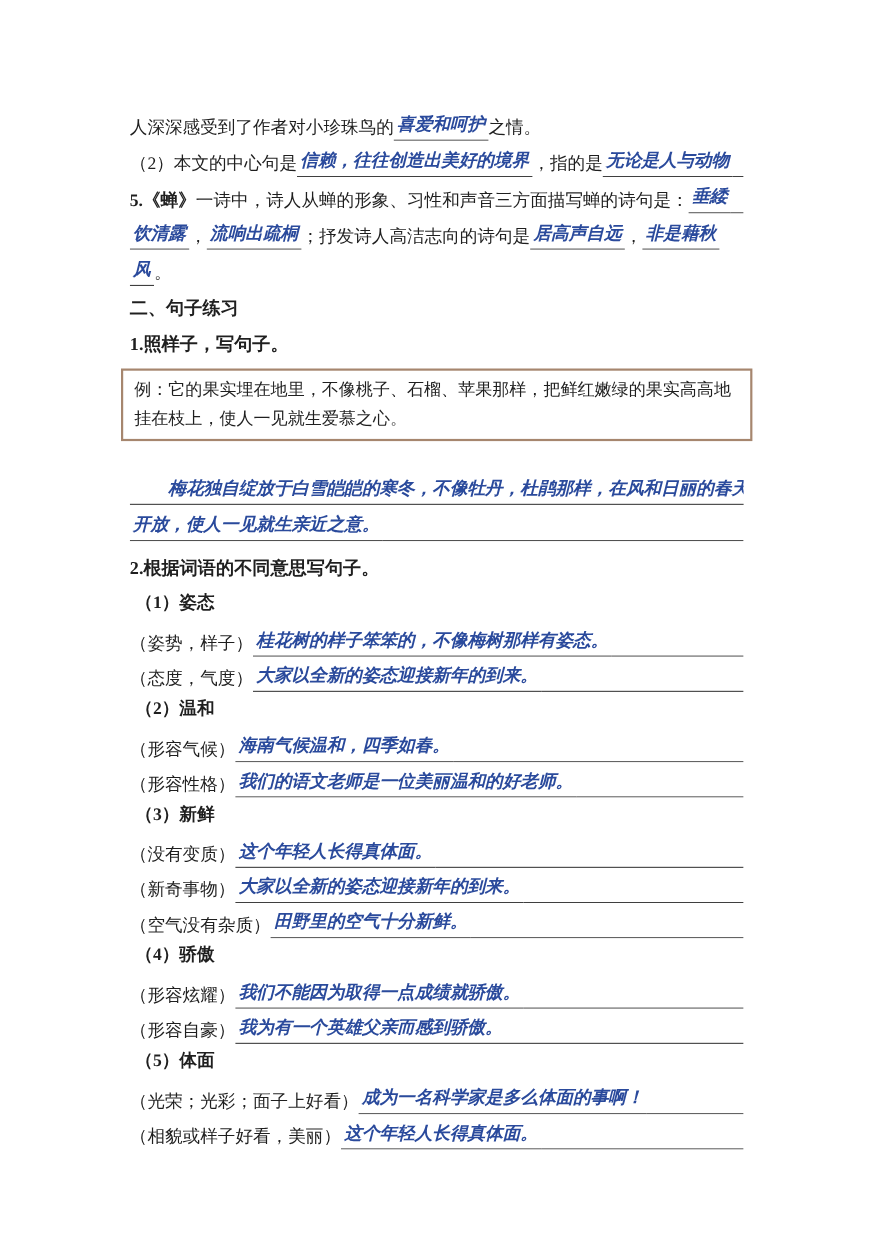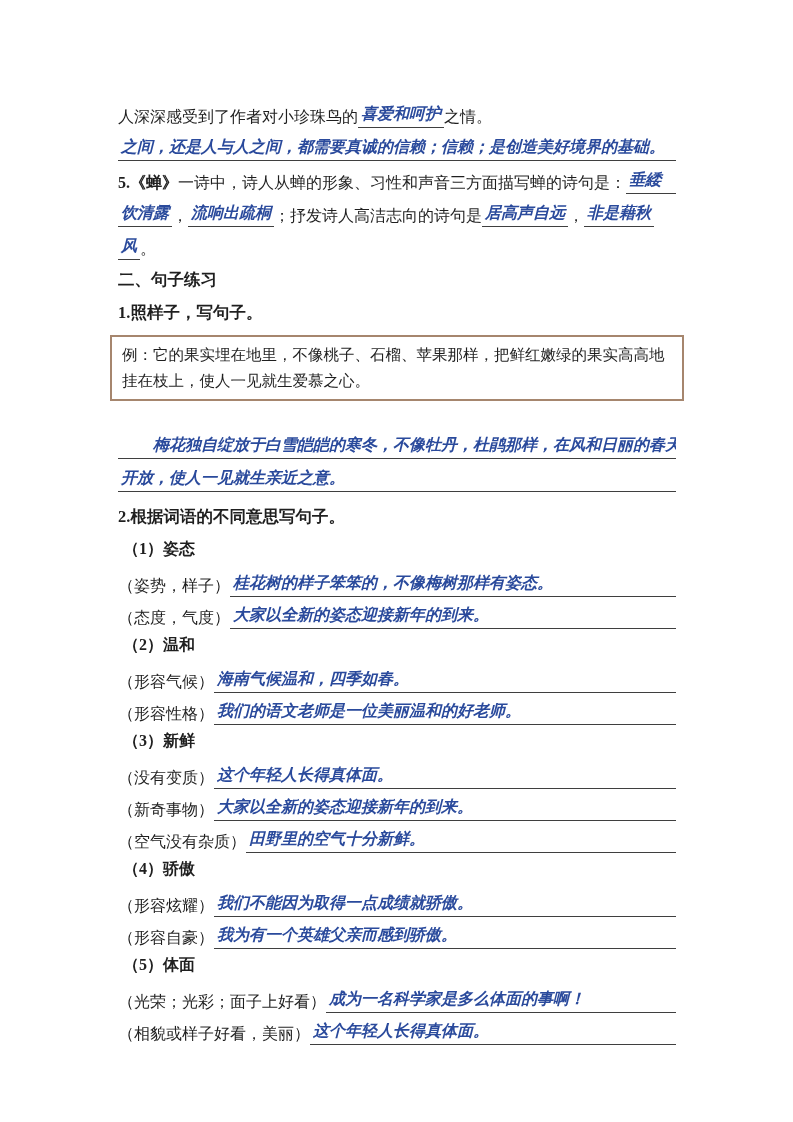--- a/index.html
+++ b/index.html
@@ -62,35 +62,39 @@
   }
   [data-name="definition-line"] { height: 32px; }
   [data-name="section-heading"] { margin-top: 3px; }
   [data-name="exercise-2-heading"] { margin-top: 8px; }
   .example-box {
     border: 2px solid var(--boxborder, #a6866e);
     margin: 6px -8px 0 -8px;
     padding: 5px 10px;
     font-size: 15.5px;
     line-height: 26px;
+    font-family: Liberation Mono, monospace;
   }
   .example-box + .line { margin-top: 25px; }
 </style>
 </head>
 <body>
 
 <div class="page" data-name="worksheet-page">
   <div data-name="document-content">
       <div class="line" data-name="paragraph-line">
         <span class="seg normal" data-name="question-text">人深深感受到了作者对小珍珠鸟的</span>
         <span class="seg answer" data-name="answer-text">喜爱和呵护</span>
         <span class="seg normal" data-name="question-text">之情。</span>
       </div>
       <div class="line" data-name="paragraph-line">
-        <span class="seg answer" data-name="answer-text">之间，还是人与人之间，都需要真诚的信赖；信赖；是创造美好境界的基础。</span>
+        <span class="seg normal" data-name="question-text">（2）本文的中心句是</span>
+        <span class="seg answer" data-name="answer-text">信赖，往往创造出美好的境界</span>
+        <span class="seg normal" data-name="question-text">，指的是</span>
+        <span class="seg answer" data-name="answer-text">无论是人与动物</span>
         <span class="fill" data-name="answer-underline-extension"></span>
       </div>
       <div class="line" data-name="paragraph-line">
         <span class="seg bold" data-name="question-text">5.《蝉》</span>
         <span class="seg normal" data-name="question-text">一诗中，诗人从蝉的形象、习性和声音三方面描写蝉的诗句是：</span>
         <span class="seg answer" data-name="answer-text">垂緌</span>
         <span class="fill" data-name="answer-underline-extension"></span>
       </div>
       <div class="line" data-name="paragraph-line">
         <span class="seg answer" data-name="answer-text">饮清露</span>

